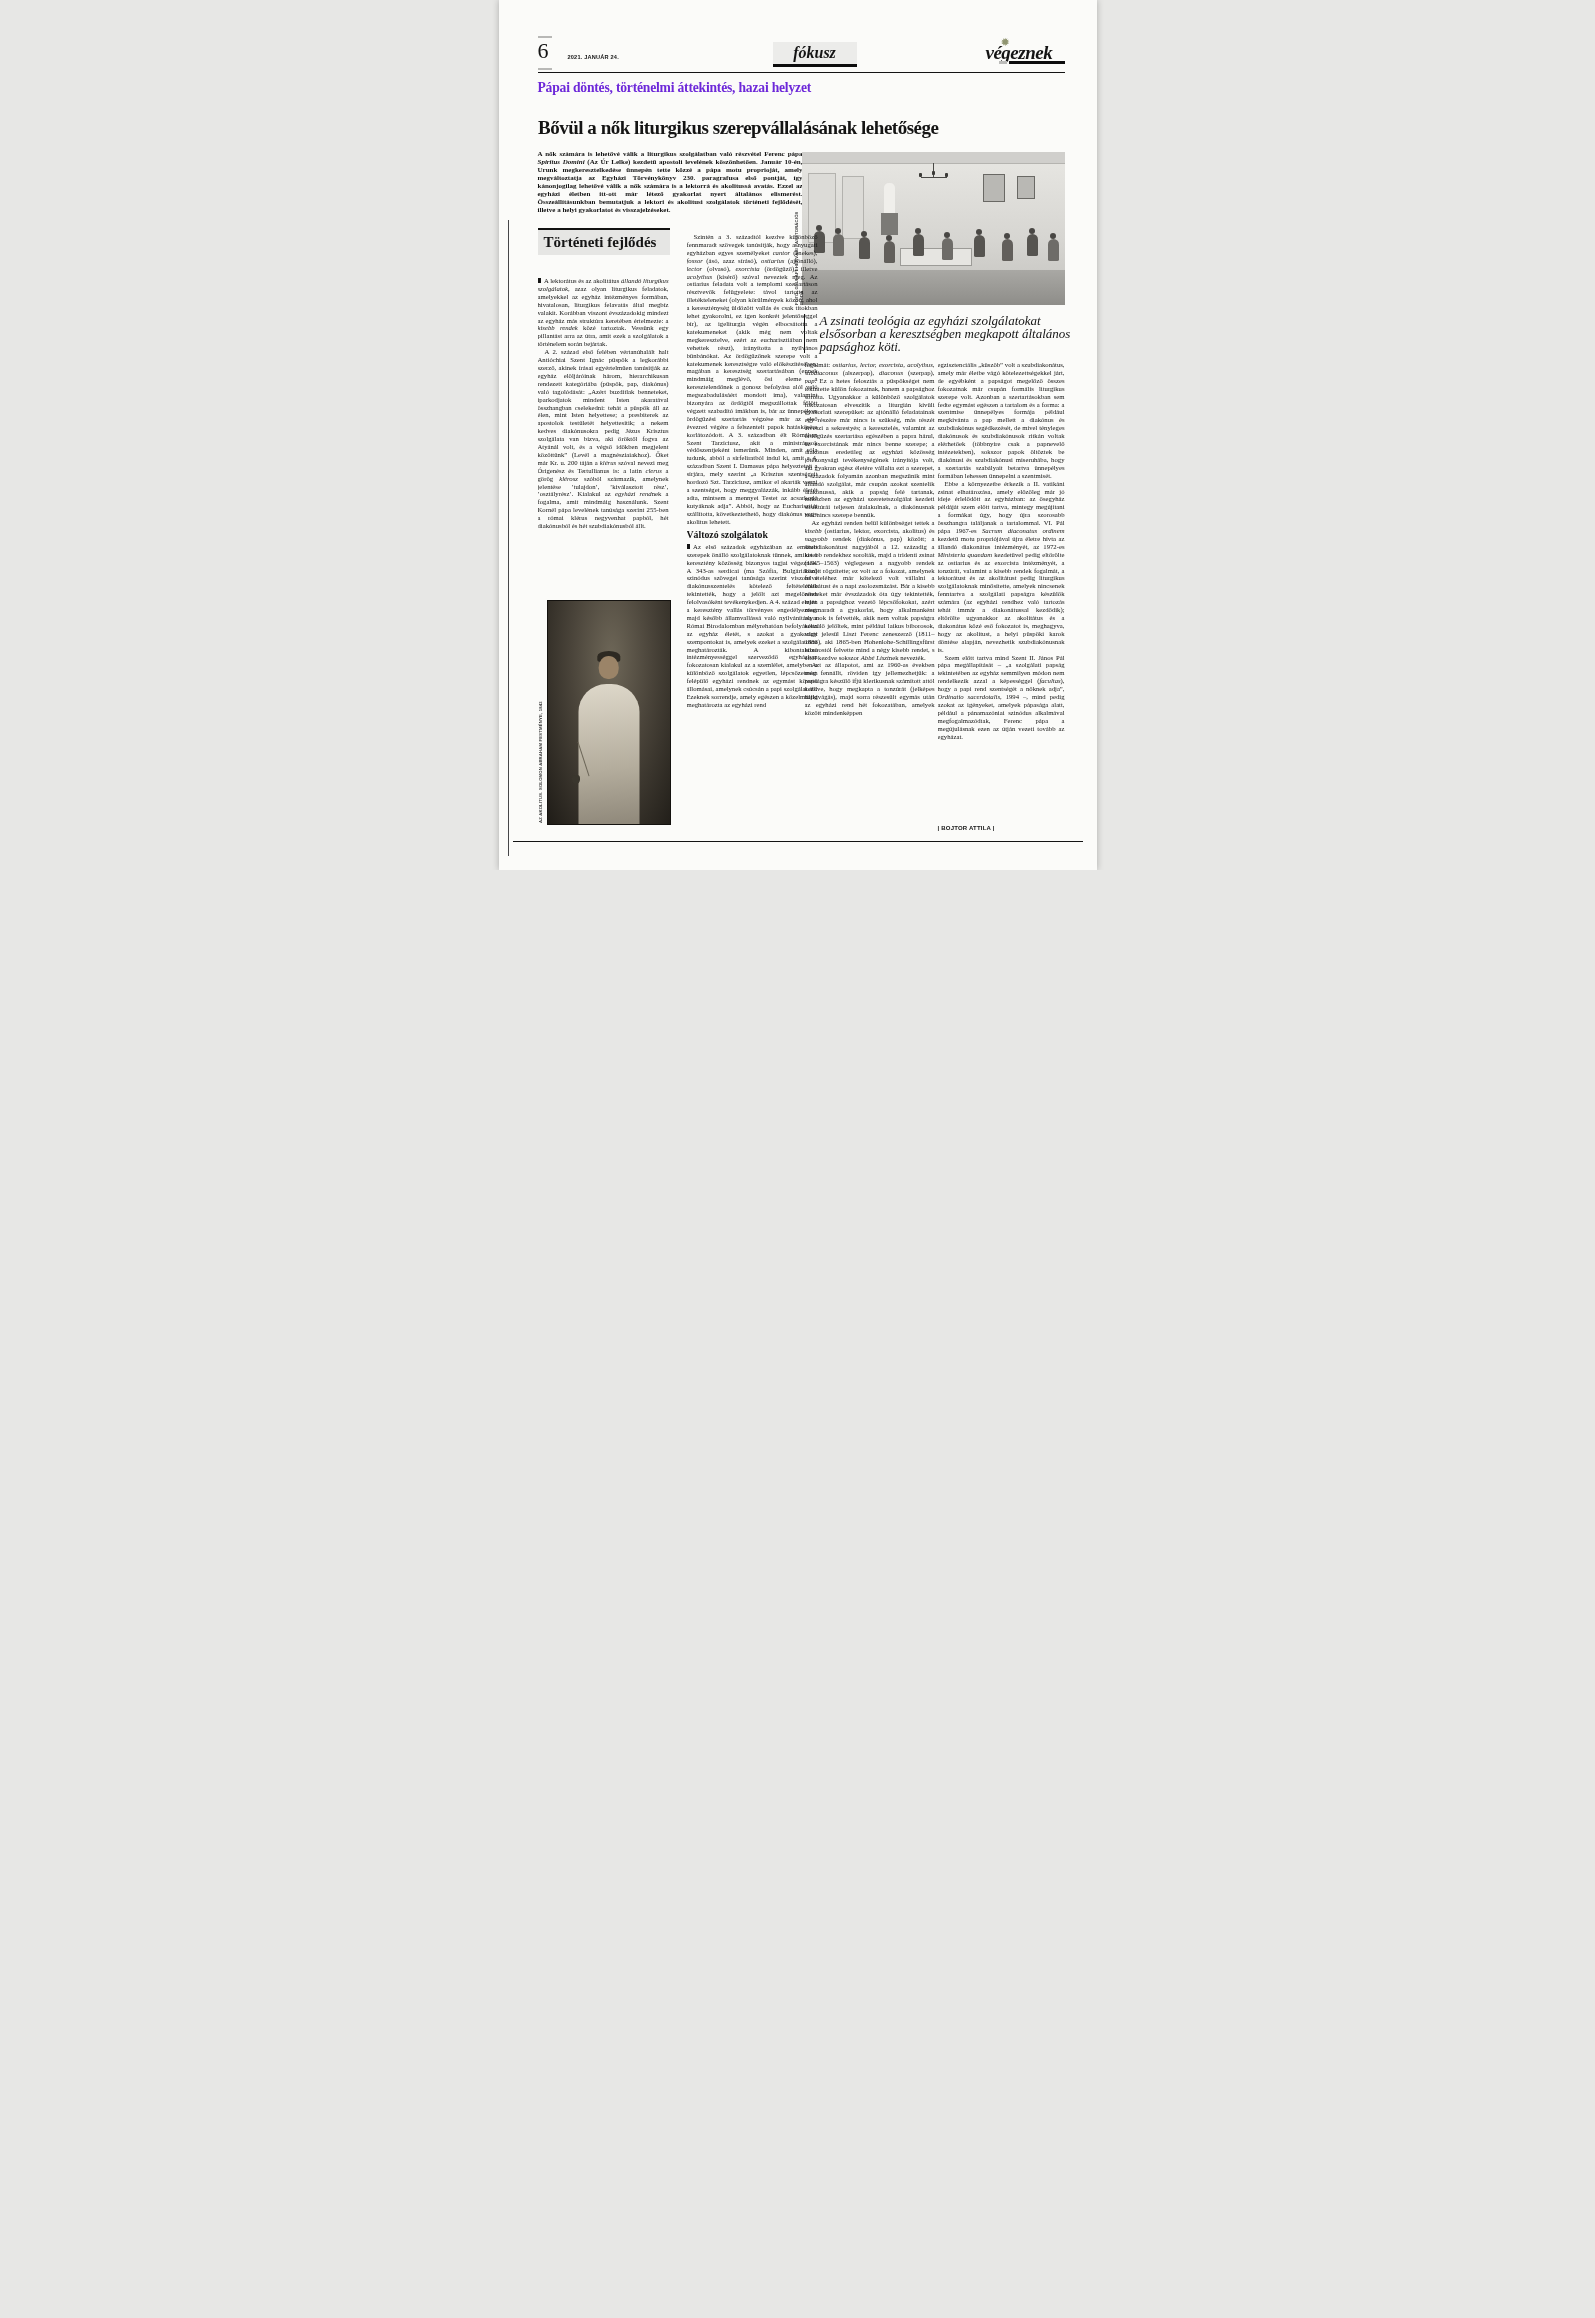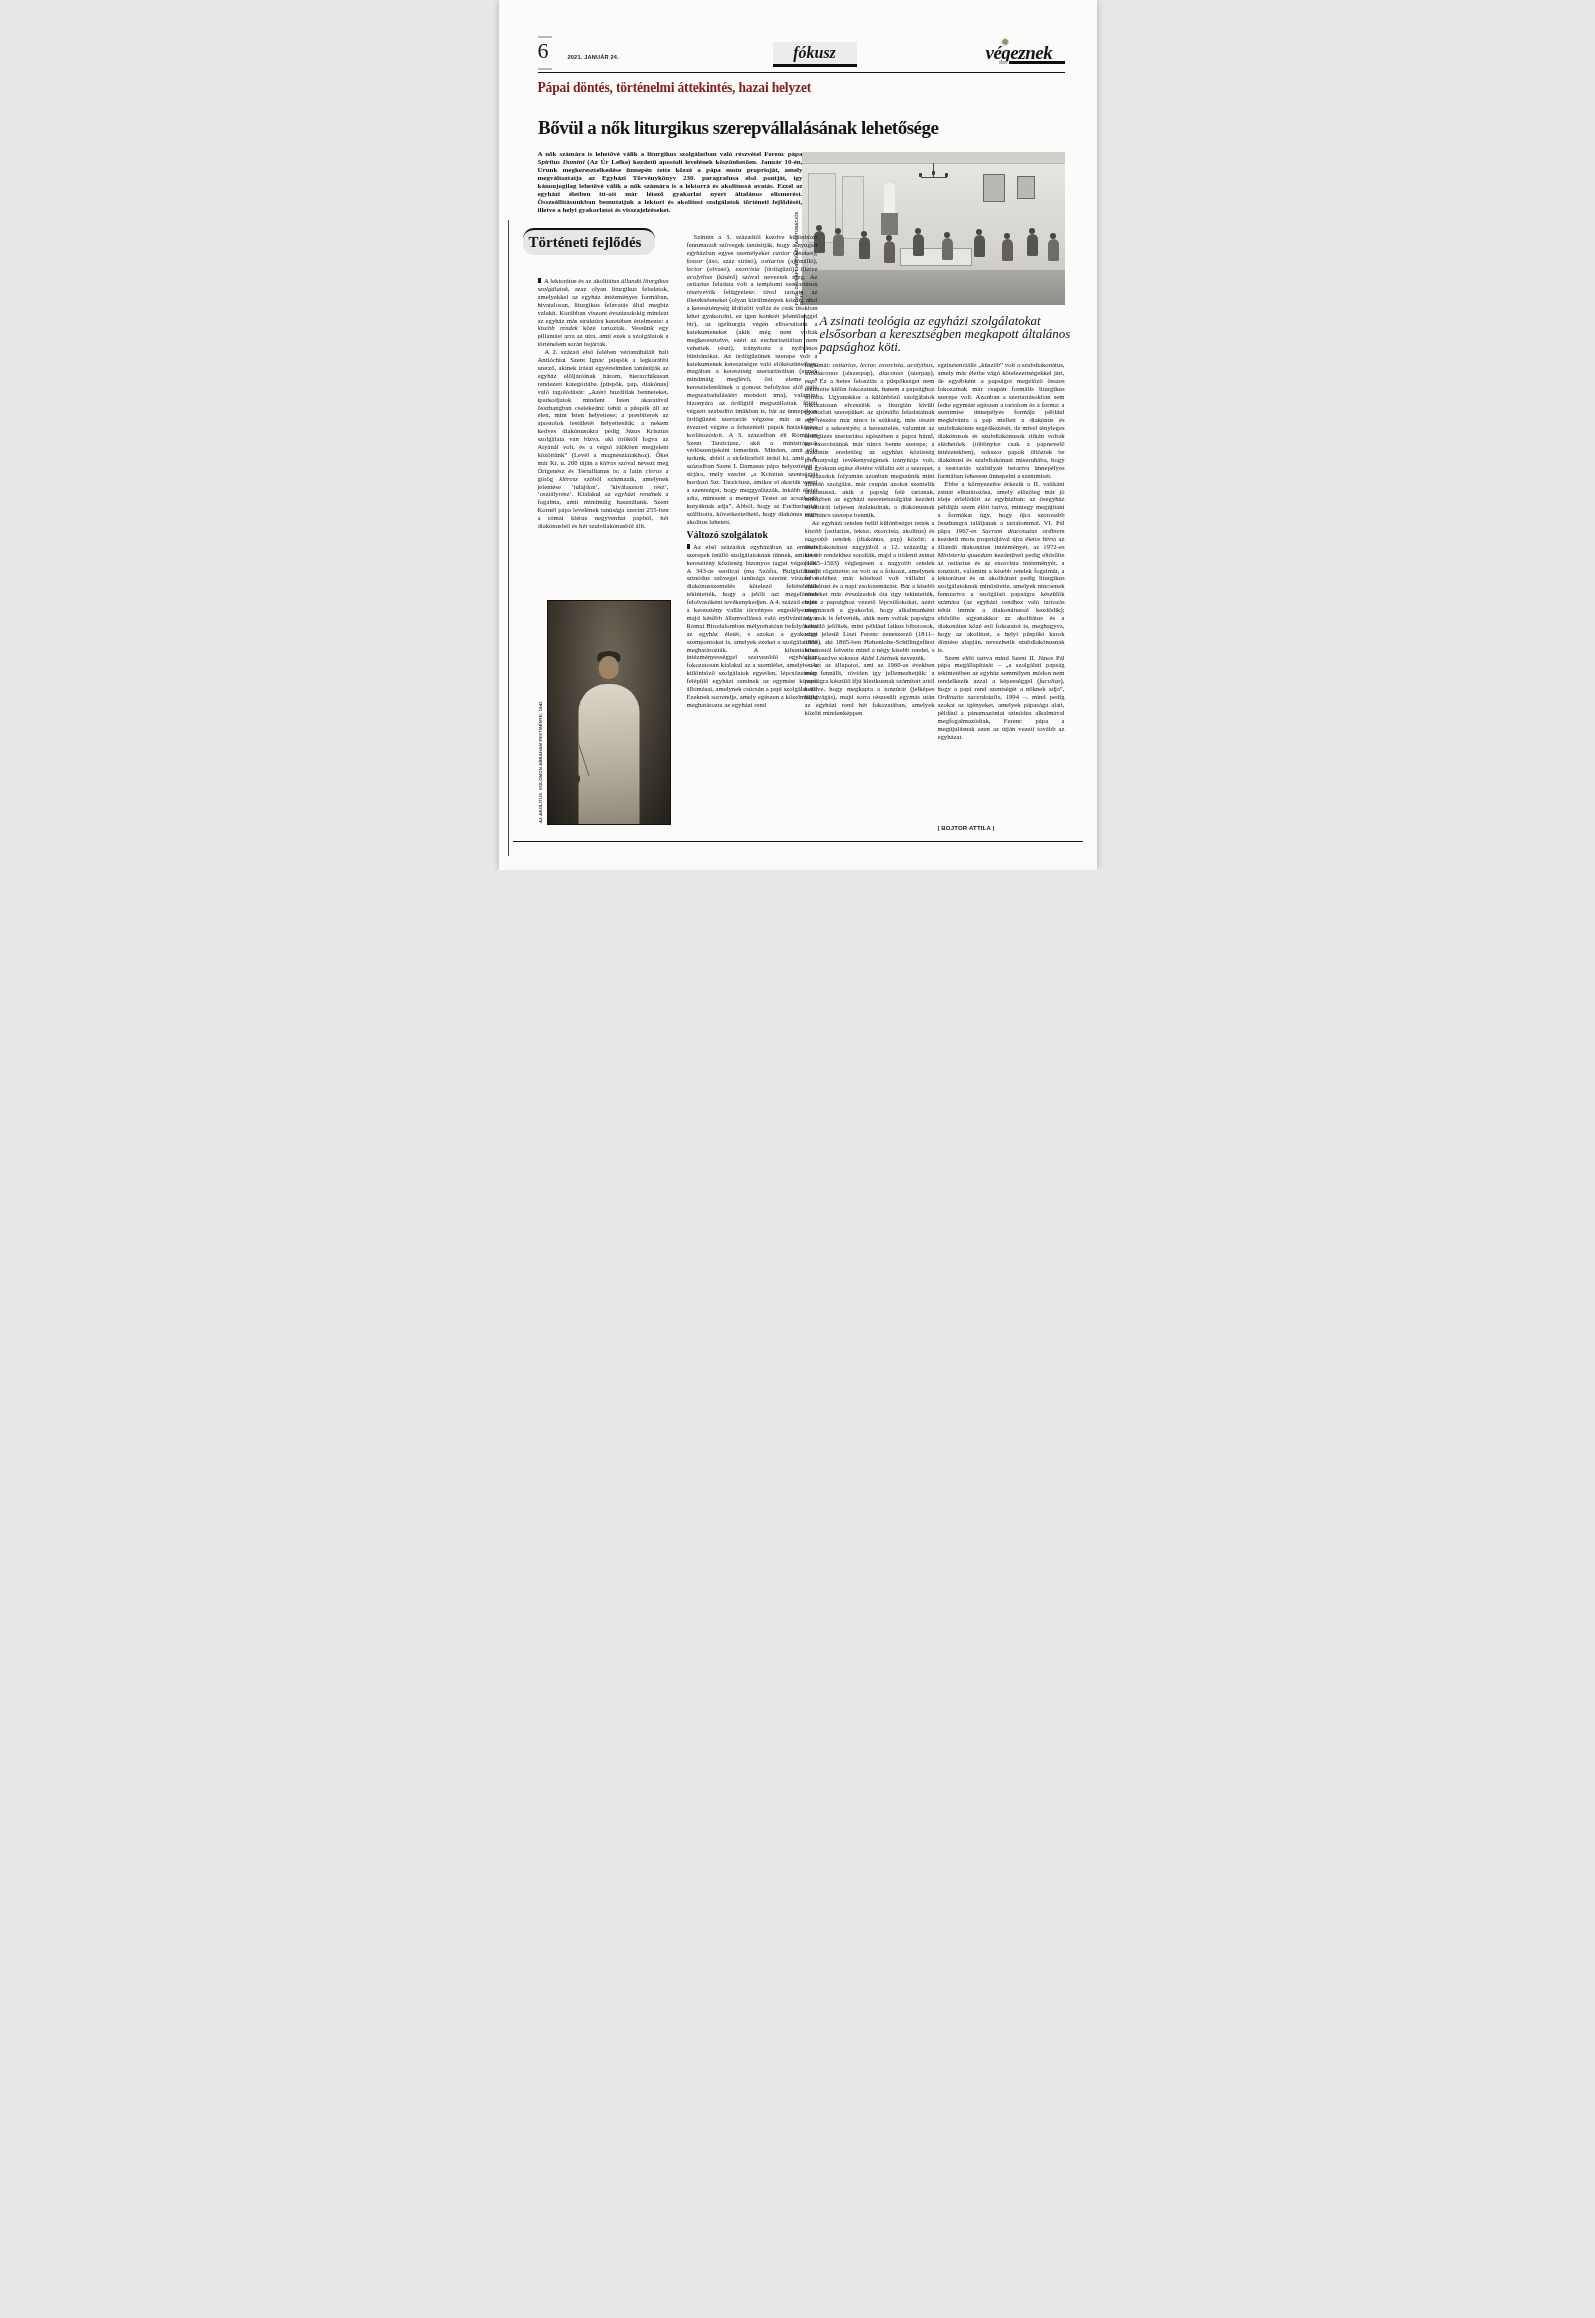--- a/index.html
+++ b/index.html
@@ -13,21 +13,21 @@
   #date{font-family:"Liberation Sans",sans-serif;font-size:5.6px;font-weight:bold;letter-spacing:0.2px;}
   #fokusz-box{width:84px;height:22px;background:#ececea;border-bottom:3.3px solid #0d0d0d;
               display:flex;align-items:center;justify-content:center;}
   #fokusz-box span{font-style:italic;font-weight:bold;font-size:16px;}
   #masthead{font-style:italic;font-weight:bold;font-size:19px;letter-spacing:-0.5px;line-height:1;}
   #masthead-bar{height:3.3px;background:#0d0d0d;}
   #masthead-graysq{width:8px;height:3.3px;background:#bcbcba;}
   #masthead-star{font-family:"DejaVu Sans",sans-serif;font-size:11.2px;color:#8f9470;}
   #header-rule{height:0.9px;background:#141414;}
   
-  #kicker{font-size:13.6px;font-weight:bold;letter-spacing:-0.2px;color:#7f1d1d;white-space:nowrap;}
+  #kicker{font-size:13.6px;font-weight:bold;letter-spacing:-0.2px;color:#6d28d9;white-space:nowrap;}
   #title{font-size:19.6px;font-weight:bold;letter-spacing:-0.5px;white-space:nowrap;transform:scaleX(.97);transform-origin:left;}
   #lead{width:265px;font-size:7px;font-weight:bold;line-height:8px;text-align:justify;}
   
   #photo{width:263px;height:153px;background:linear-gradient(#e8e7e3,#d6d5d1 58%,#c2c1bd);overflow:hidden;}
   .ph-ceil{left:0;top:0;right:0;height:11.2px;background:#d0cfcc;border-bottom:0.5px solid #b5b4b0;}
   .ph-floor{left:0;bottom:0;right:0;height:35px;background:linear-gradient(#a9a8a4,#8e8d89);}
   .ph-window{background:#dcdbd7;border:1.4px solid #b3b2ae;}
   .ph-frame{background:#b9b8b4;border:1.9px solid #696864;}
   .ph-statue{background:#f0efeb;border-radius:4.7px 4.7px 0 0;}
   .ph-pedestal{background:#7b7a76;}
@@ -116,21 +116,21 @@
     <div class="person" style="left:140px;top:86px;background:#6e6c68;"></div>
     <div class="person" style="left:172px;top:83px;"></div>
     <div class="person" style="left:200px;top:87px;background:#625f5b;"></div>
     <div class="person" style="left:225px;top:82px;"></div>
     <div class="person" style="left:246px;top:87px;background:#6e6c68;"></div>
   </div>
   <div class="abs" id="photo-credit" style="left:295px;top:203px;">FOTÓ: GYULAFEHÉRVÁRI PASZTORÁCIÓS IRODA</div>
 
   <div class="abs" id="photo-caption" style="left:305px;top:314px;">A zsinati teológia az egyházi szolgálatokat elsősorban a keresztségben megkapott általános papsághoz köti.</div>
 
-  <div class="abs" id="sec1-box" style="left:24px;top:228px;border-radius:11px;">
+  <div class="abs" id="sec1-box" style="left:39px;top:228px;">
     <h2>Történeti fejlődés</h2>
   </div>
 
   <div class="abs col" style="left:39px;top:277px;width:131px;height:319px;">
     <p class="mk">A lektorátus és az akolitátus <em>állandó liturgikus szolgálatok</em>, azaz olyan liturgikus feladatok, amelyekkel az egyház intézményes formában, hivatalosan, liturgikus felavatás által megbíz valakit. Korábban viszont évszázadokig mindezt az egyház más struktúra keretében értelmezte: a <em>kisebb rendek</em> közé tartoztak. Vessünk egy pillantást arra az útra, amit ezek a szolgálatok a történelem során bejártak.</p>
     <p class="ind">A 2. század első felében vértanúhalált halt Antióchiai Szent Ignác püspök a legkorábbi szerző, akinek írásai egyértelműen tanúsítják az egyház elöljáróinak három, hierarchikusan rendezett kategóriába (püspök, pap, diakónus) való tagolódását: „Azért buzdítlak benneteket, iparkodjatok mindent Isten akaratával összhangban cselekedni: tehát a püspök áll az élen, mint Isten helyettese; a presbiterek az apostolok testületét helyettesítik; a nekem kedves diakónusokra pedig Jézus Krisztus szolgálata van bízva, aki öröktől fogva az Atyánál volt, és a végső időkben megjelent közöttünk” (Levél a magnésziaiakhoz). Őket már Kr. u. 200 táján a <em>klérus</em> szóval nevezi meg Órigenész és Tertullianus is: a latin <em>clerus</em> a görög <em>klérosz</em> szóból származik, amelynek jelentése ’tulajdon’, ’kiválasztott rész’, ’osztályrész’. Kialakul az <em>egyházi rend</em>nek a fogalma, amit mindmáig használunk. Szent Kornél pápa levelének tanúsága szerint 255-ben a római klérus negyvenhat papból, hét diakónusból és hét szubdiakónusból állt.</p>
   </div>
 
   <div class="abs col" style="left:188px;top:233px;width:131px;height:592px;">
     <p class="ind">Szintén a 3. századtól kezdve különböző fennmaradt szövegek tanúsítják, hogy a nyugati egyházban egyes személyeket <em>cantor</em> (énekes), <em>fossor</em> (ásó, azaz sírásó), <em>ostiarius</em> (ajtónálló), <em>lector</em> (olvasó), <em>exorcista</em> (ördögűző), illetve <em>acolythus</em> (kísérő) szóval neveztek meg. Az ostiarius feladata volt a templomi szertartáson résztvevők felügyelete: távol tartotta az illetékteleneket (olyan körülmények között, ahol a kereszténység üldözött vallás és csak titokban lehet gyakorolni, ez igen konkrét jelentőséggel bír), az igeliturgia végén elbocsátotta a katekumeneket (akik még nem voltak megkeresztelve, ezért az eucharisztiában nem vehettek részt), irányította a nyilvános bűnbánókat. Az ördögűzőnek szerepe volt a katekumenek keresztségre való előkészítésében, magában a keresztség szertartásában (ennek mindmáig meglévő, ősi eleme a keresztelendőnek a gonosz befolyása alól való megszabadulásáért mondott ima), valamint bizonyára az ördögtől megszállottak fölött végzett szabadító imákban is, bár az ünnepélyes ördögűzési szertartás végzése már az első évezred végére a felszentelt papok hatáskörére korlátozódott. A 3. században élt Rómában Szent Tarzíciusz, akit a ministránsok védőszentjeként ismerünk. Minden, amit róla tudunk, abból a sírfeliratból indul ki, amit a 4. században Szent I. Damasus pápa helyeztetett a sírjára, mely szerint „a Krisztus szentségeit hordozó Szt. Tarzíciusz, amikor el akarták venni a szentséget, hogy meggyalázzák, inkább életét adta, mintsem a mennyei Testet az acsarkodó kutyáknak adja”. Abból, hogy az Eucharisztiát szállította, következtethető, hogy diakónus vagy akolitus lehetett.</p>

